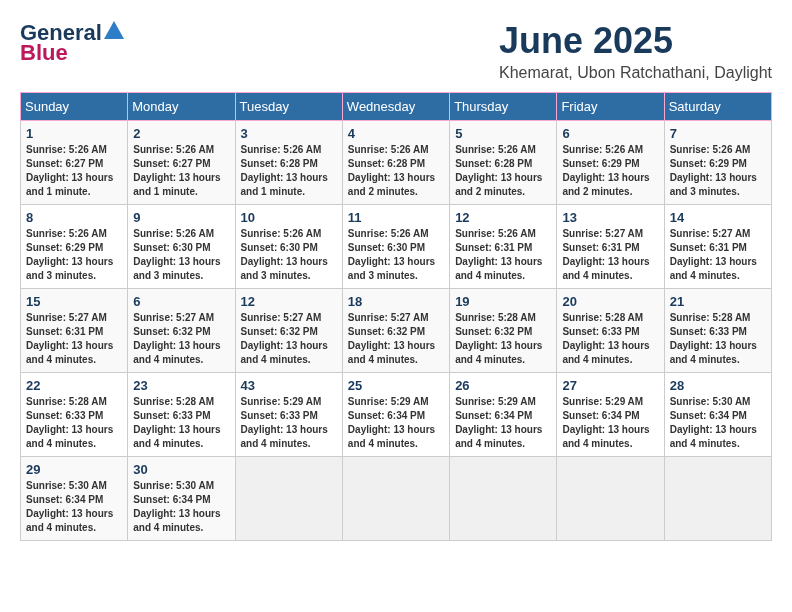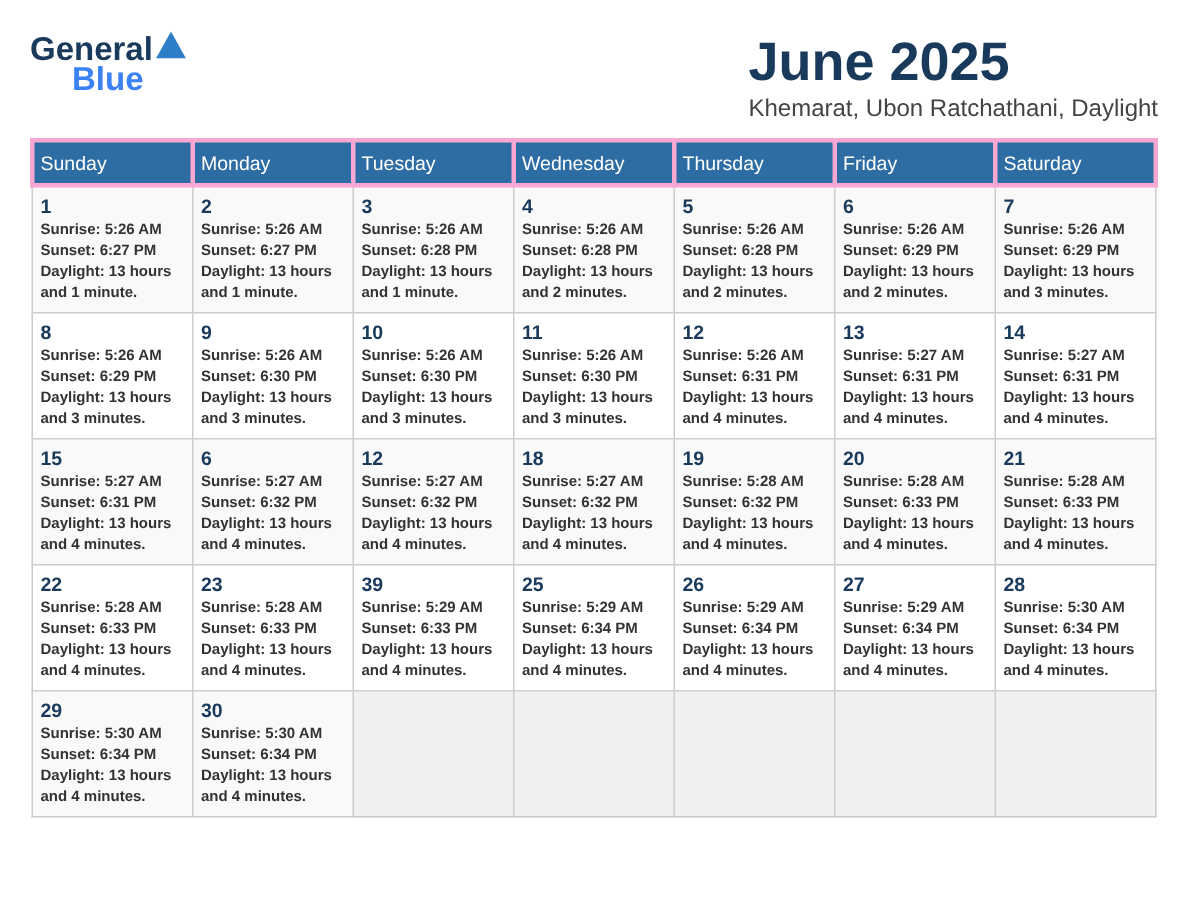--- a/index.html
+++ b/index.html
@@ -39,21 +39,21 @@
       border-collapse: collapse;
       font-size: 11px;
     }
     thead tr th {
       background-color: #2e6da4;
       color: white;
       padding: 6px 4px;
       text-align: left;
       font-size: 13px;
       font-weight: normal;
-      border: 3px solid #f9a8d4;
+      border: 1px solid #f9a8d4;
     }
     tbody tr td {
       vertical-align: top;
       padding: 5px 5px;
       border: 1px solid #ccc;
       width: 14.28%;
       min-height: 80px;
       background: #fff;
     }
     tbody tr:nth-child(odd) td {
@@ -80,21 +80,21 @@
 <body>
 
 <div class="header">
   <div class="logo">
     <div style="display:flex;align-items:center;">
       <span style="font-size:22px;font-weight:bold;color:#1a3a5c;">General</span>
       <svg width="20" height="18" viewBox="0 0 20 18" style="margin-left:2px;margin-top:-6px;">
         <polygon points="0,18 10,0 20,18" fill="#2e7ec7"></polygon>
       </svg>
     </div>
-    <span style="font-size:22px;font-weight:bold;color:#3b82f6;margin-top:-6px;margin-left:28px;">Blue</span>
+    <span style="font-size:22px;font-weight:bold;color:#be185d;margin-top:-6px;">Blue</span>
   </div>
   <div class="title-block">
     <div class="calendar-title">June 2025</div>
     <div class="calendar-subtitle">Khemarat, Ubon Ratchathani, Daylight</div>
   </div>
 </div>
 
 <table>
   <thead>
     <tr id="header-row">
@@ -201,21 +201,21 @@
       <tr>
         <td>
           <span class="day-num">22</span>
           <div class="day-info">Sunrise: 5:28 AM<br>Sunset: 6:33 PM<br>Daylight: 13 hours and 4 minutes.</div>
         </td>
         <td>
           <span class="day-num">23</span>
           <div class="day-info">Sunrise: 5:28 AM<br>Sunset: 6:33 PM<br>Daylight: 13 hours and 4 minutes.</div>
         </td>
         <td>
-          <span class="day-num">39</span>
+          <span class="day-num">43</span>
           <div class="day-info">Sunrise: 5:29 AM<br>Sunset: 6:33 PM<br>Daylight: 13 hours and 4 minutes.</div>
         </td>
         <td>
           <span class="day-num">25</span>
           <div class="day-info">Sunrise: 5:29 AM<br>Sunset: 6:34 PM<br>Daylight: 13 hours and 4 minutes.</div>
         </td>
         <td>
           <span class="day-num">26</span>
           <div class="day-info">Sunrise: 5:29 AM<br>Sunset: 6:34 PM<br>Daylight: 13 hours and 4 minutes.</div>
         </td>

